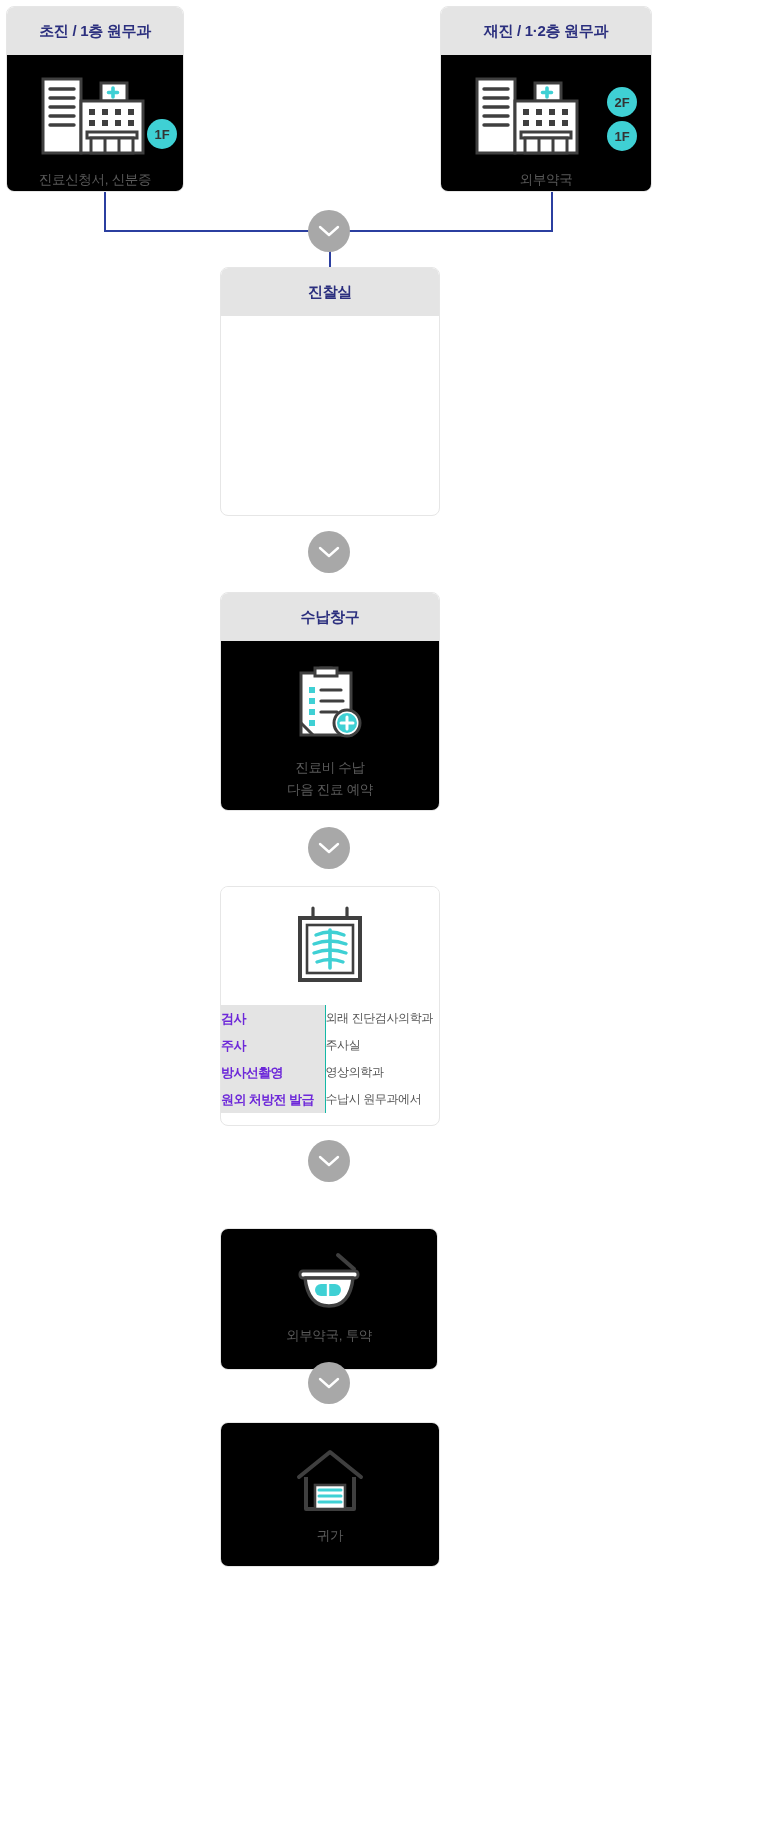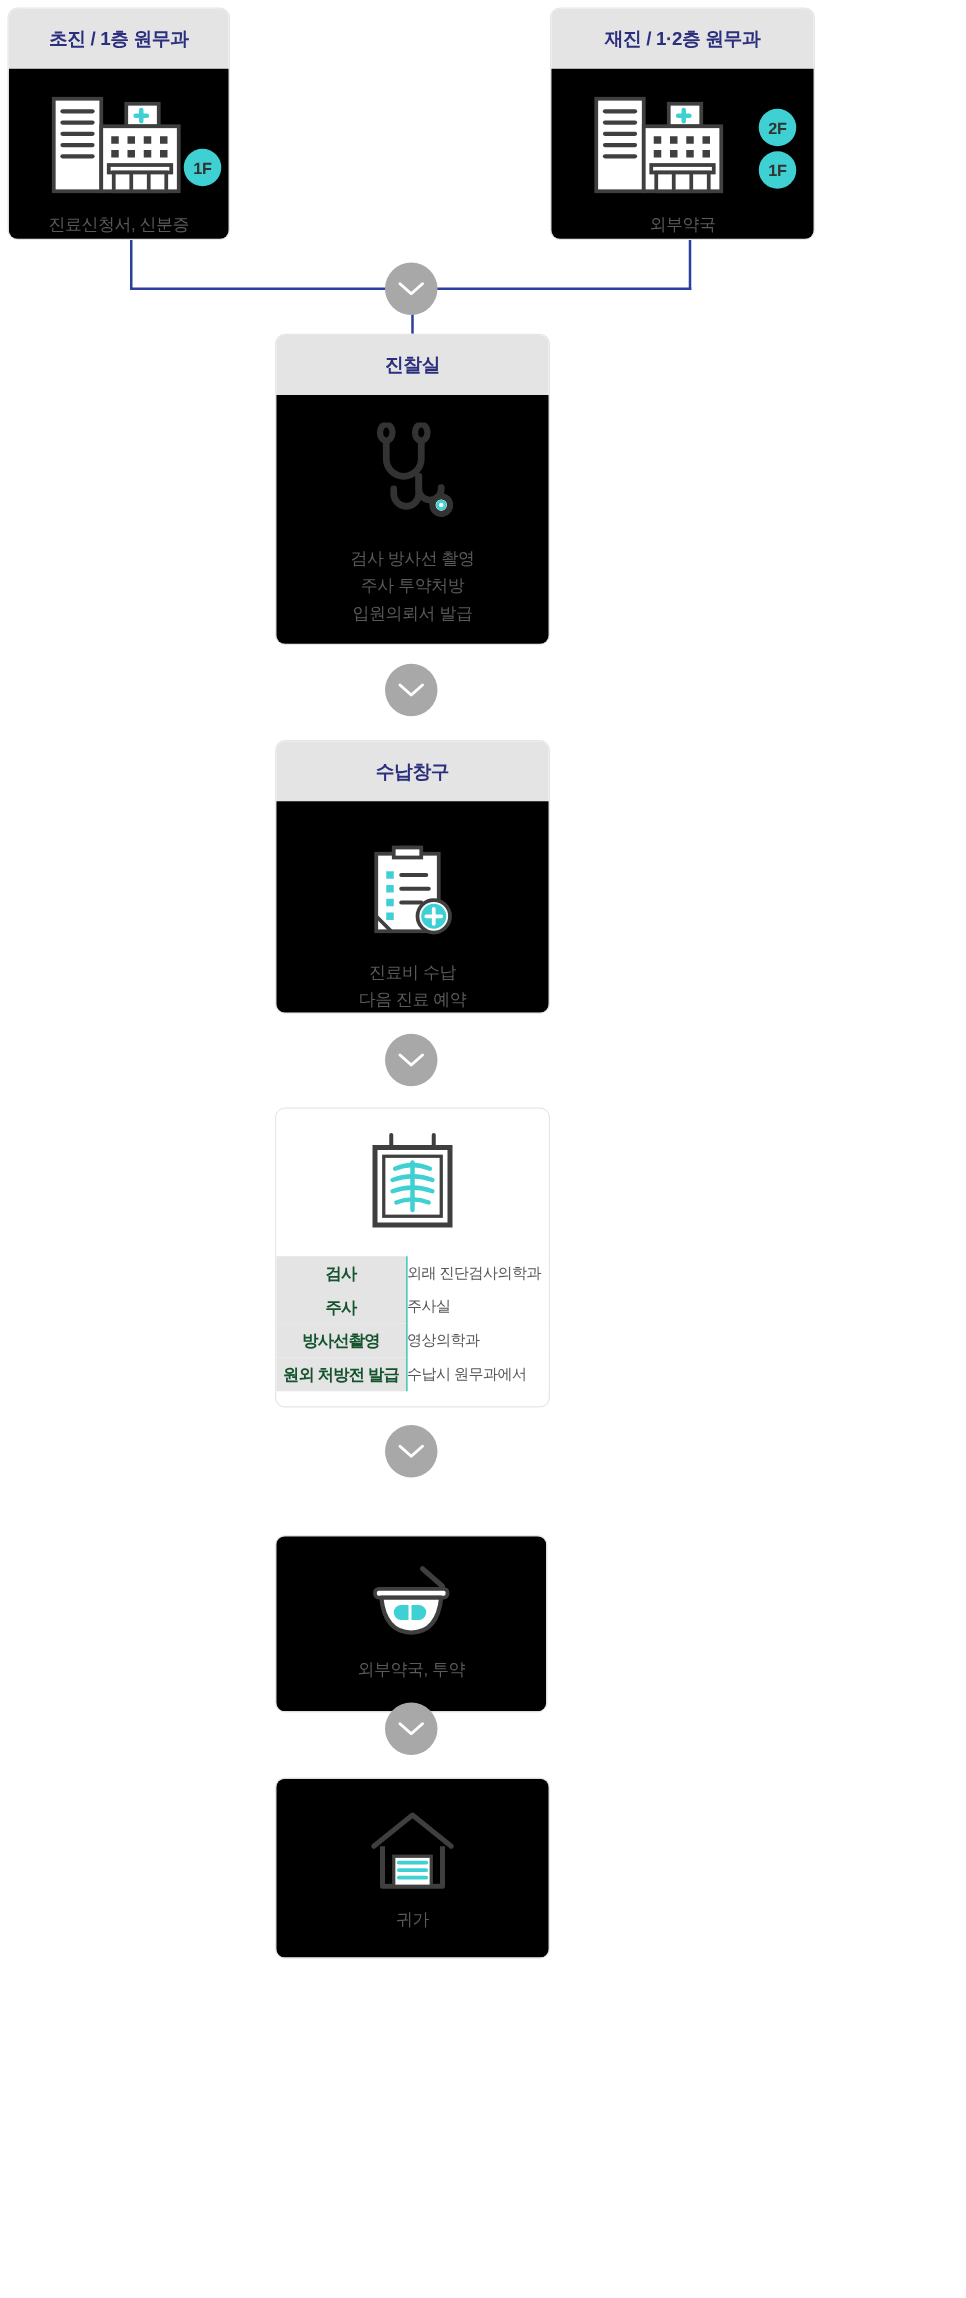--- a/index.html
+++ b/index.html
@@ -86,42 +86,41 @@
   .chevron svg { display: block; }
 
   
   #card-exam    { left: 220px; top: 267px;  width: 220px; height: 249px; }
   #card-payment { left: 220px; top: 592px;  width: 220px; height: 219px; }
   #card-test    { left: 220px; top: 886px;  width: 220px; height: 240px; }
   #card-pharm   { left: 220px; top: 1228px; width: 218px; height: 142px; }
   #card-home    { left: 220px; top: 1422px; width: 220px; height: 145px; }
 
   #card-exam .card-body    { height: 200px; padding-top: 22px; }
-  #card-payment .card-body { height: 170px; padding-top: 24px; justify-content: flex-end; }
+  #card-payment .card-body { height: 170px; padding-top: 24px; }
   #card-pharm  { display: flex; flex-direction: column; }
   #card-pharm .card-body   { height: 140px; padding-top: 22px; }
   #card-home .card-body    { height: 143px; padding-top: 24px; }
 
   .cap-gap { margin-top: 12px; }
 
   
   #card-test .test-icon-area {
     height: 118px;
     display: flex; align-items: center; justify-content: center;
     background: #ffffff;
   }
   .test-table { width: 100%; border-collapse: collapse; table-layout: fixed; }
   .test-table td { padding: 0; height: 27px; vertical-align: middle; }
   .test-key {
     width: 104px;
     background: #e4e4e4;
-    color: #14532d;
+    color: #6d28d9;
     font-size: 13px;
     font-weight: bold;
-    text-align: center;
     letter-spacing: -0.6px;
   }
   .test-val {
     background: #ffffff;
     color: #555555;
     font-size: 12px;
     padding-left: 9px;
     letter-spacing: -0.4px;
     border-left: 1px solid #14b8a6;
   }
@@ -220,36 +219,20 @@
   <div class="chevron" style="left:308px; top:210px;">
     <svg width="22" height="14" viewBox="0 0 22 14">
       <polyline points="2,3 11,11 20,3" fill="none" stroke="#ffffff" stroke-width="2.4" stroke-linecap="round" stroke-linejoin="round"></polyline>
     </svg>
   </div>
 
   <div class="card" id="card-exam">
     <div class="card-head">
       <span class="card-head-title">진찰실</span>
     </div>
-    <div class="card-body">
-      <svg class="svg-icon" width="72" height="86" viewBox="0 0 72 86">
-        <ellipse cx="15" cy="8" rx="5" ry="6.5" fill="none" stroke="#333" stroke-width="5"></ellipse>
-        <ellipse cx="43" cy="8" rx="5" ry="6.5" fill="none" stroke="#333" stroke-width="5"></ellipse>
-        <path d="M15 15 v14 a14 14 0 0 0 28 0 v-14" fill="none" stroke="#333" stroke-width="5.4" stroke-linecap="round"></path>
-        <path d="M29 43 v14 a10 10 0 0 1 -20 0 v-4" fill="none" stroke="#333" stroke-width="5.4" stroke-linecap="round" transform="translate(12,0)"></path>
-        <path d="M41 43 v10 a9 9 0 0 0 18 0 v-1" fill="none" stroke="#333" stroke-width="5.4" stroke-linecap="round"></path>
-        <circle cx="59" cy="66" r="7" fill="#fff" stroke="#333" stroke-width="5"></circle>
-        <circle cx="59" cy="66" r="3" fill="none" stroke="#3fd0d4" stroke-width="2.4"></circle>
-      </svg>
-      <div class="card-caption cap-gap">
-        <div>검사 방사선 촬영</div>
-        <div>주사 투약처방</div>
-        <div>입원의뢰서 발급</div>
-      </div>
-    </div>
   </div>
 
   <div class="chevron" style="left:308px; top:531px;">
     <svg width="22" height="14" viewBox="0 0 22 14">
       <polyline points="2,3 11,11 20,3" fill="none" stroke="#ffffff" stroke-width="2.4" stroke-linecap="round" stroke-linejoin="round"></polyline>
     </svg>
   </div>
 
   <div class="card" id="card-payment">
     <div class="card-head">

